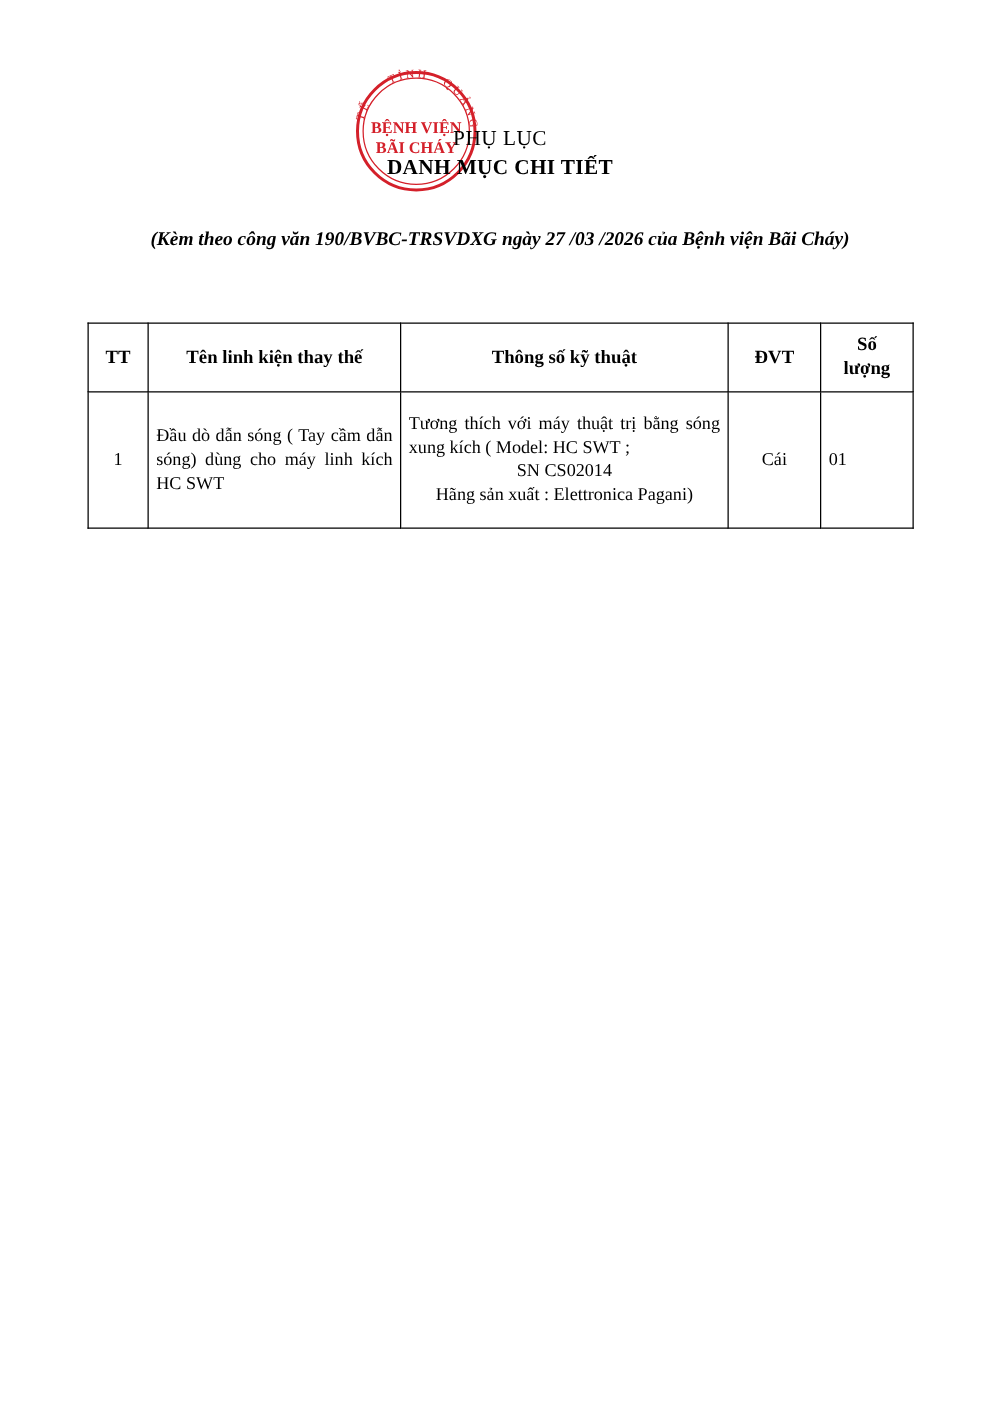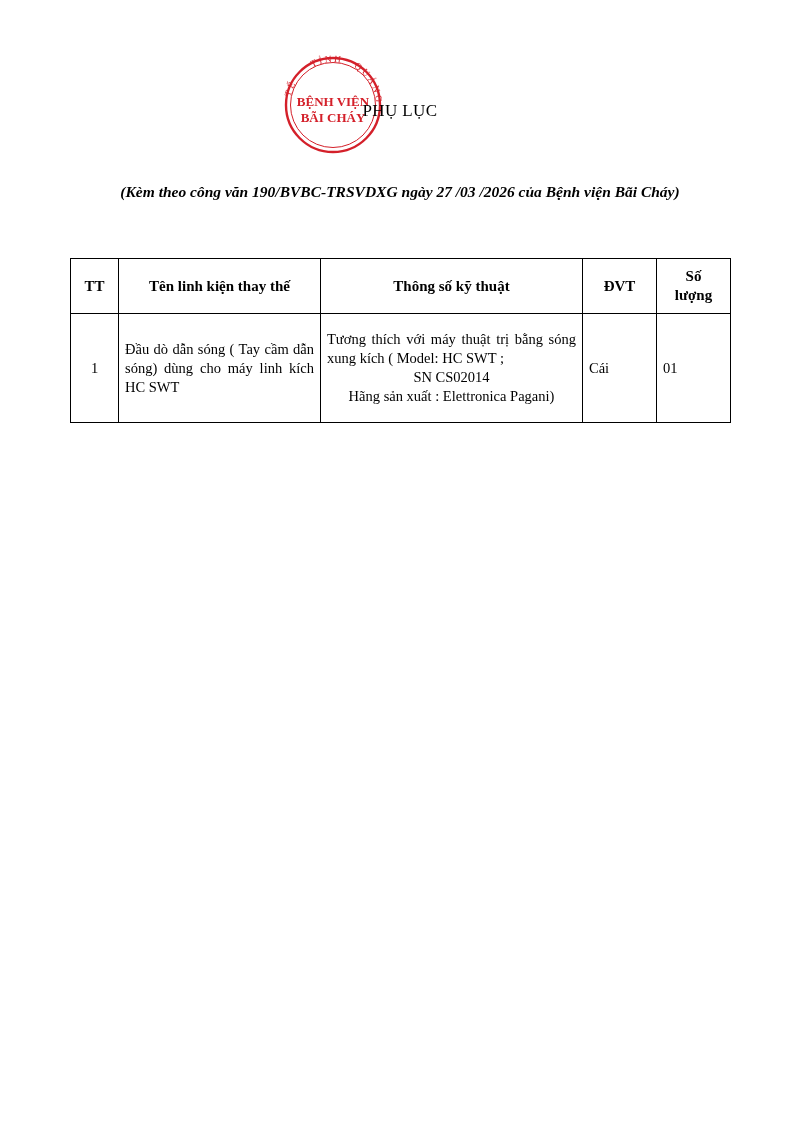--- a/index.html
+++ b/index.html
@@ -119,21 +119,21 @@
   }
   td.c-spec {
     text-align: center;
     vertical-align: top;
     padding-top: 8px;
   }
   td.c-spec .l-left {
     text-align: justify;
     text-align-last: left;
   }
-  td.c-unit { }
+  td.c-unit { text-align: center; }
   td.c-qty { }
 
   .row-body td { height: 100px; }
 </style>
 </head>
 <body>
 
 <div class="page">
 
   <div class="stamp">
@@ -153,20 +153,21 @@
         <textPath href="#arcTop" startOffset="66%">QUẢNG</textPath>
       </text>
       <text x="61" y="62" text-anchor="middle" font-family="'Liberation Serif', serif" font-size="13" font-weight="bold" fill="#d4202a">BỆNH VIỆN</text>
       <text x="61" y="78" text-anchor="middle" font-family="'Liberation Serif', serif" font-size="13" font-weight="bold" fill="#d4202a">BÃI CHÁY</text>
       <path d="M 30 90 L 92 90" stroke="#d4202a" stroke-width="0" fill="none"></path>
     </svg>
   </div>
 
   <div class="heading">
     <div class="line1">PHỤ LỤC</div>
+    <div class="line2">DANH MỤC CHI TIẾT</div>
   </div>
 
 
   <div class="refline">(Kèm theo công văn 190/BVBC-TRSVDXG ngày 27 /03 /2026 của Bệnh viện Bãi Cháy)</div>
 
   <div class="tablewrap">
     <table class="doc">
       <colgroup>
         <col class="col-tt">
         <col class="col-name">

